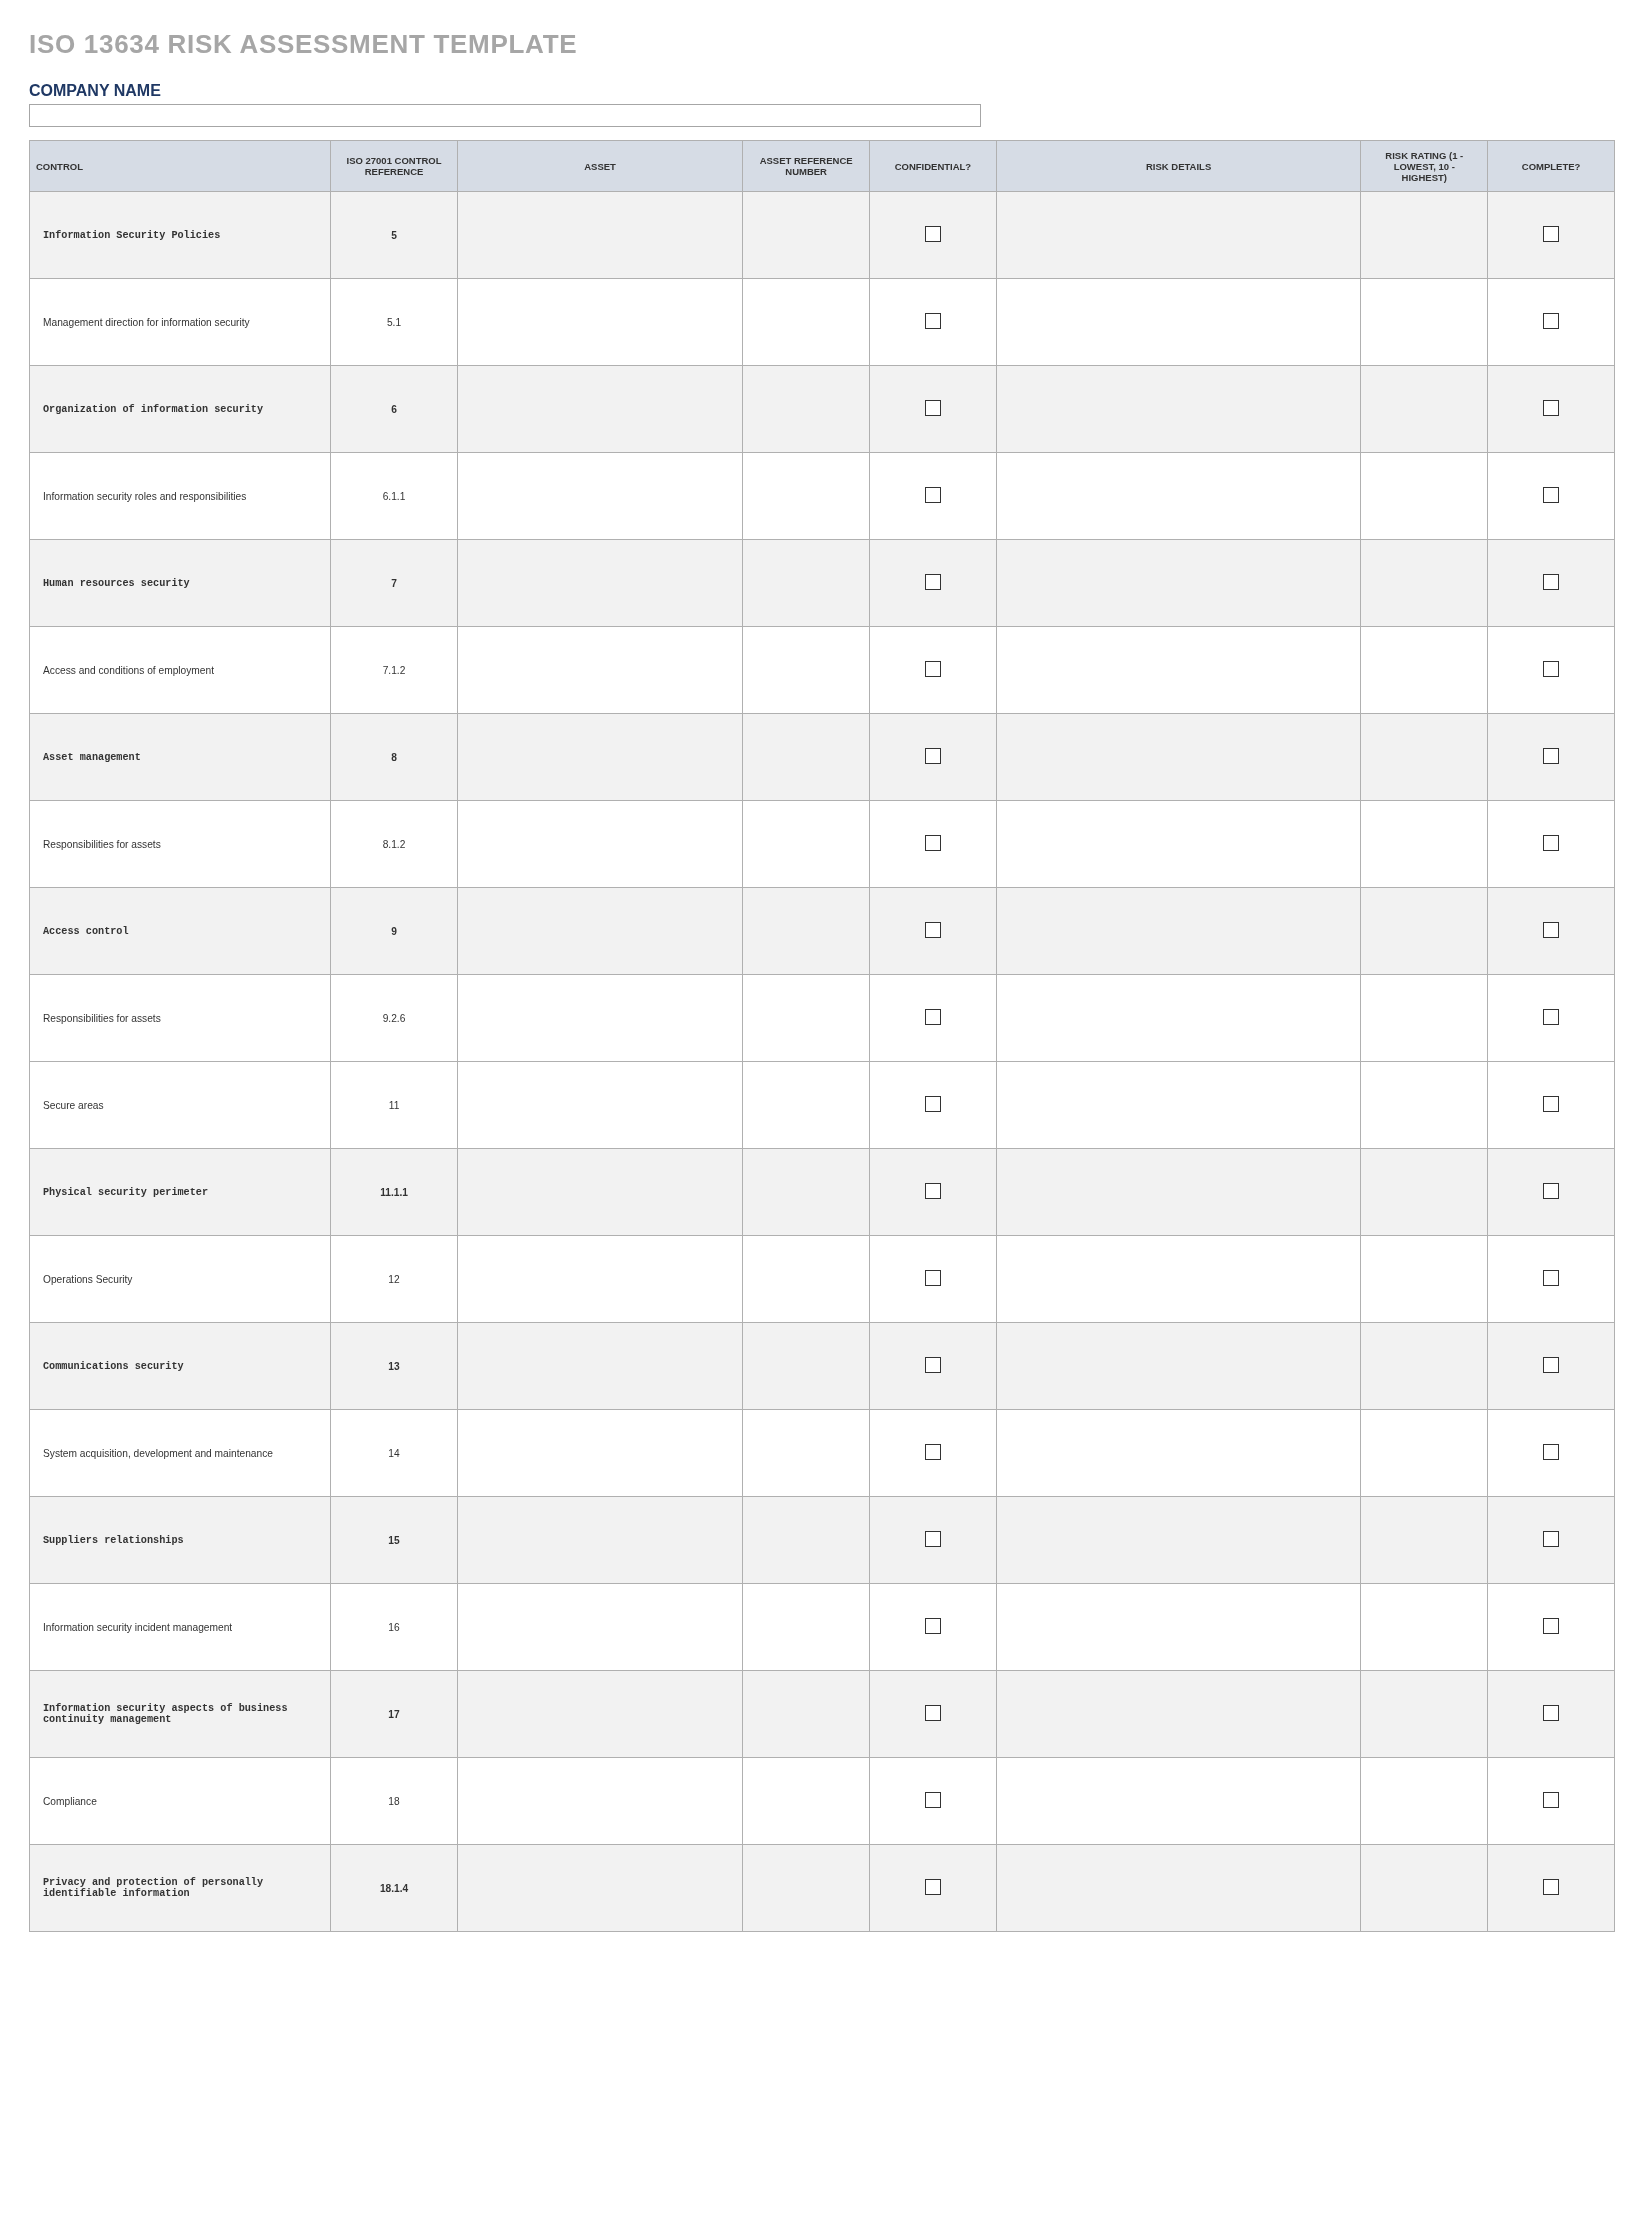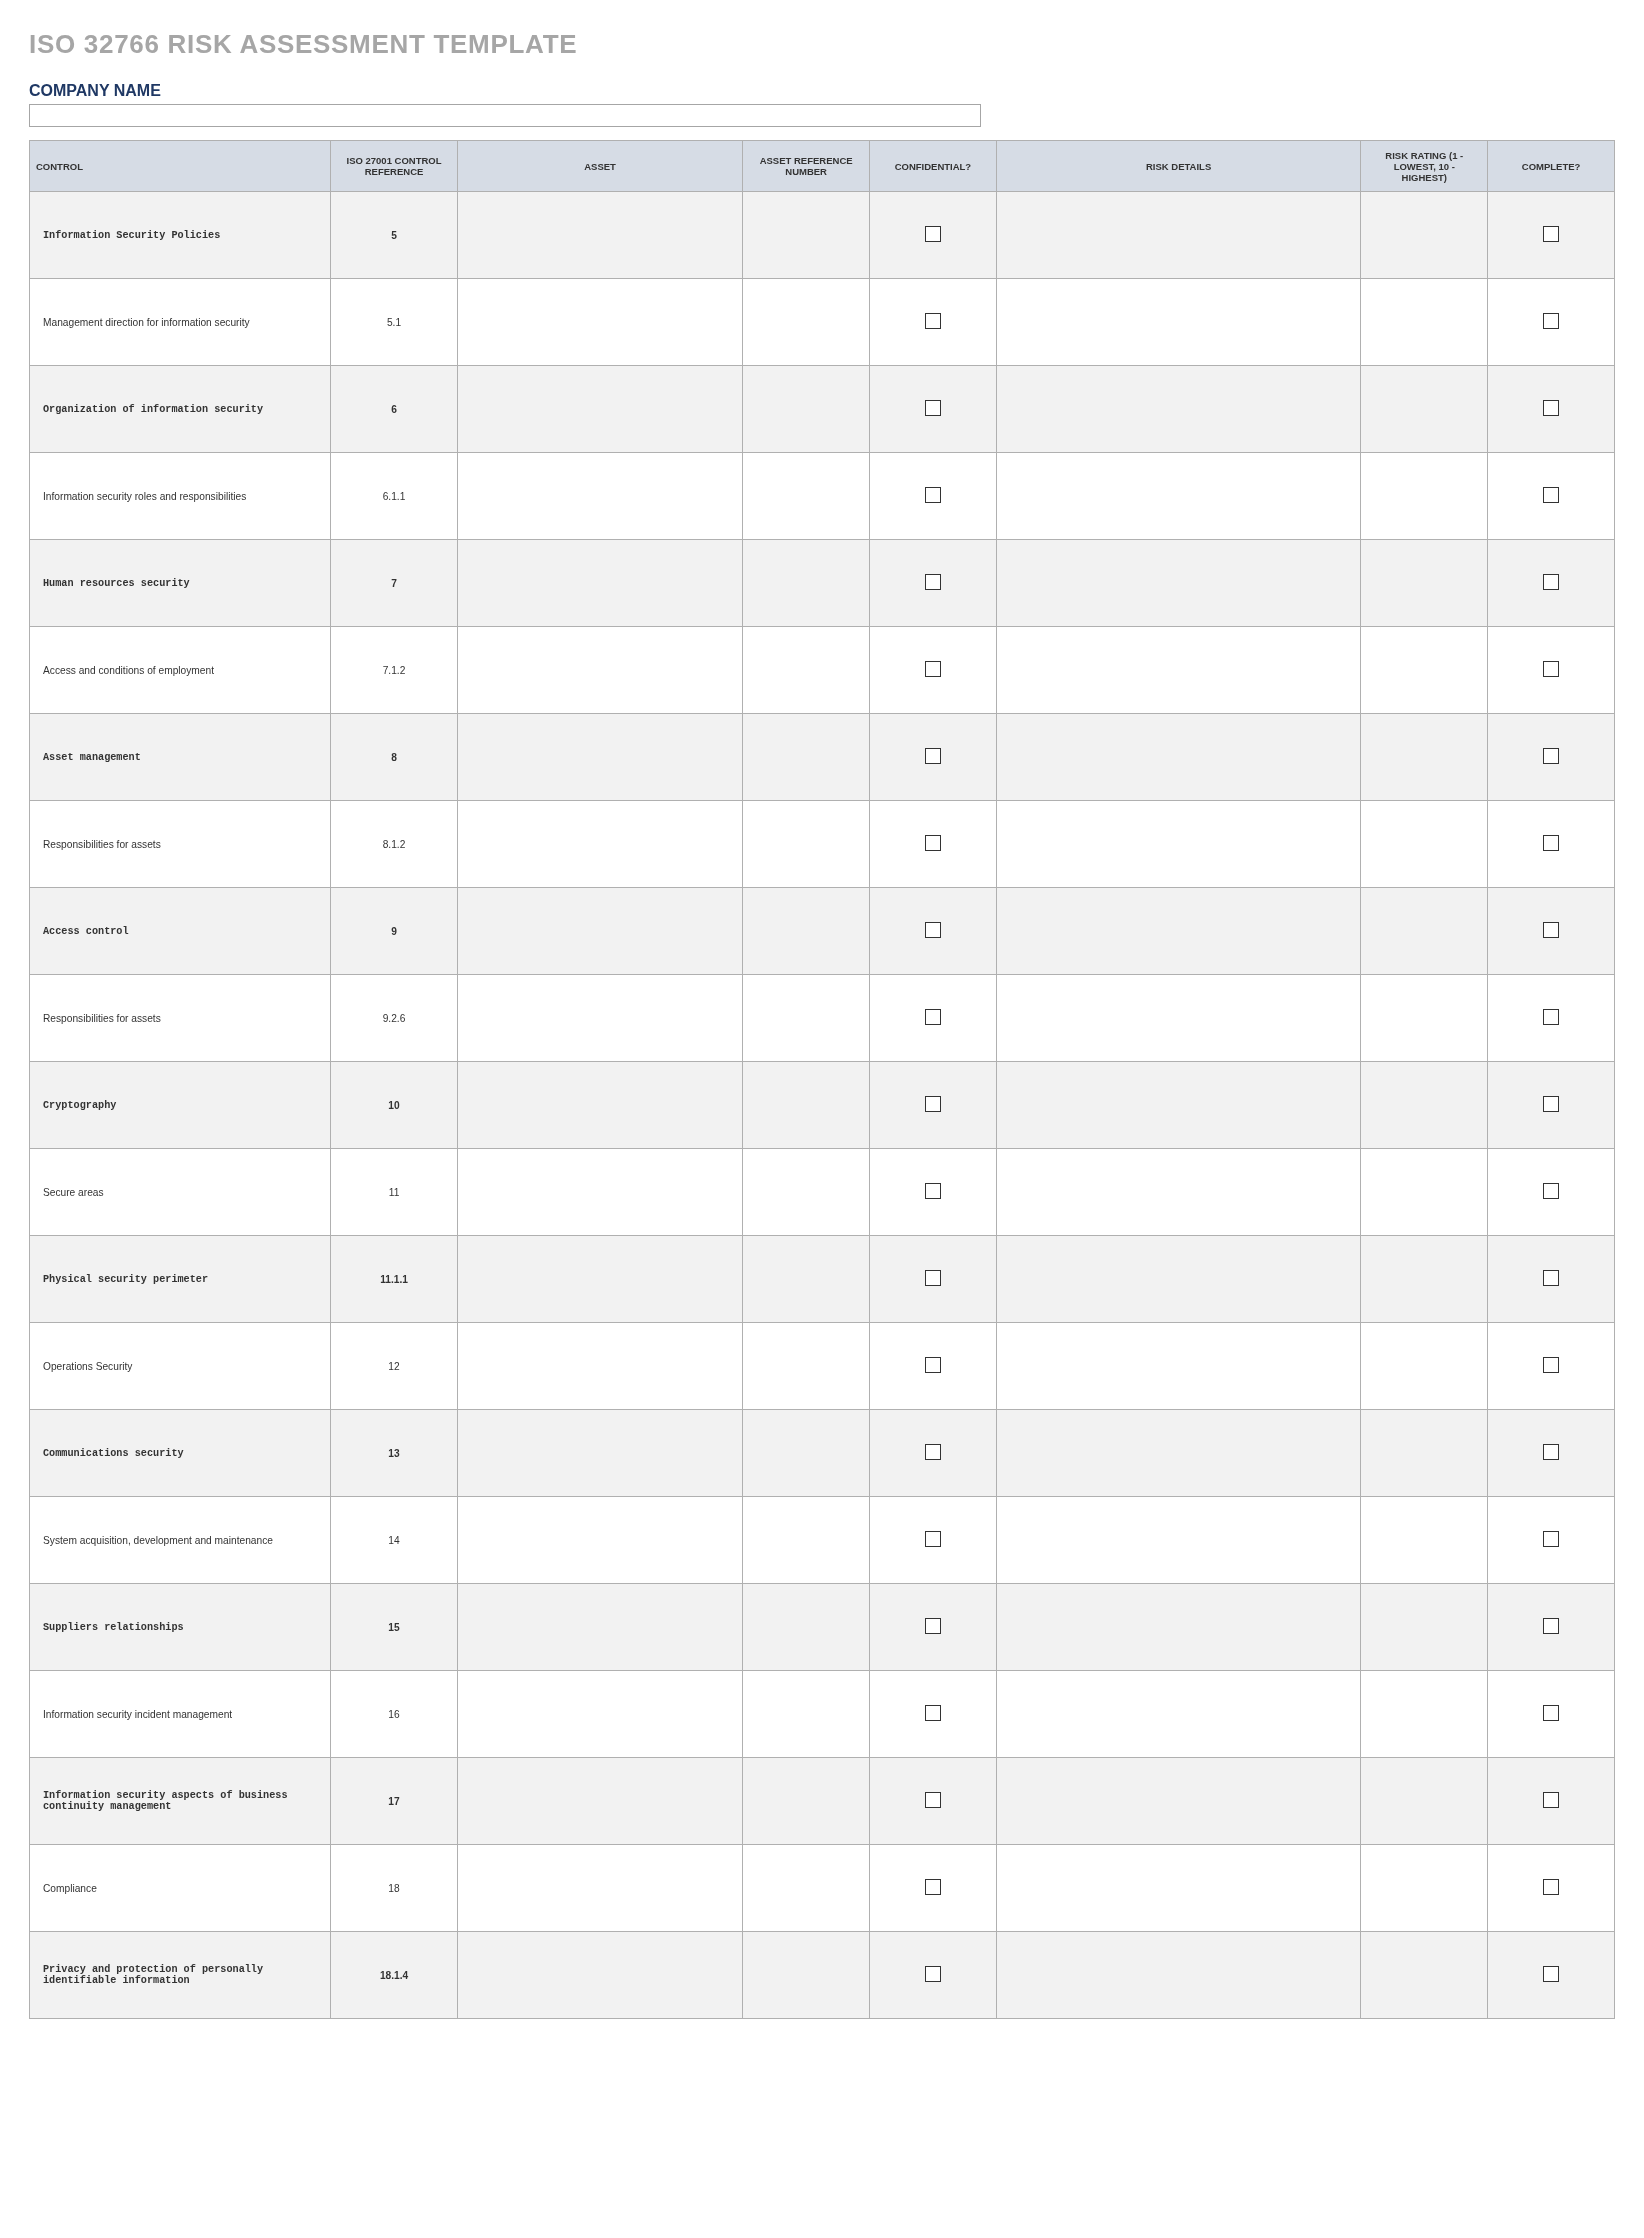--- a/index.html
+++ b/index.html
@@ -80,21 +80,21 @@
   col.c-conf    { width: 8%; }
   col.c-risk    { width: 23%; }
   col.c-rating  { width: 8%; }
   col.c-complete{ width: 8%; }
 </style>
 </head>
 <body>
 
 
 
-<h1 class="page-title">ISO 32766 RISK ASSESSMENT TEMPLATE</h1>
+<h1 class="page-title">ISO 13634 RISK ASSESSMENT TEMPLATE</h1>
 
 <div class="company-name-label">COMPANY NAME</div>
 <input class="company-name-input" type="text" value="" style="">
 
 <table>
   <colgroup>
     <col class="c-control">
       <col class="c-ref">
       <col class="c-asset">
       <col class="c-assetref">
@@ -209,30 +209,20 @@
       <tr class="sub-row">
         <td class="control-cell">Responsibilities for assets</td>
         <td class="ref-cell">9.2.6</td>
         <td></td>
         <td></td>
         <td class="checkbox-cell"><span class="checkbox"></span></td>
         <td></td>
         <td class="ref-cell"></td>
         <td class="checkbox-cell"><span class="checkbox"></span></td>
       </tr>
-      <tr class="section-row">
-        <td class="control-cell">Cryptography</td>
-        <td class="ref-cell">10</td>
-        <td></td>
-        <td></td>
-        <td class="checkbox-cell"><span class="checkbox"></span></td>
-        <td></td>
-        <td class="ref-cell"></td>
-        <td class="checkbox-cell"><span class="checkbox"></span></td>
-      </tr>
       <tr class="sub-row">
         <td class="control-cell">Secure areas</td>
         <td class="ref-cell">11</td>
         <td></td>
         <td></td>
         <td class="checkbox-cell"><span class="checkbox"></span></td>
         <td></td>
         <td class="ref-cell"></td>
         <td class="checkbox-cell"><span class="checkbox"></span></td>
       </tr>

